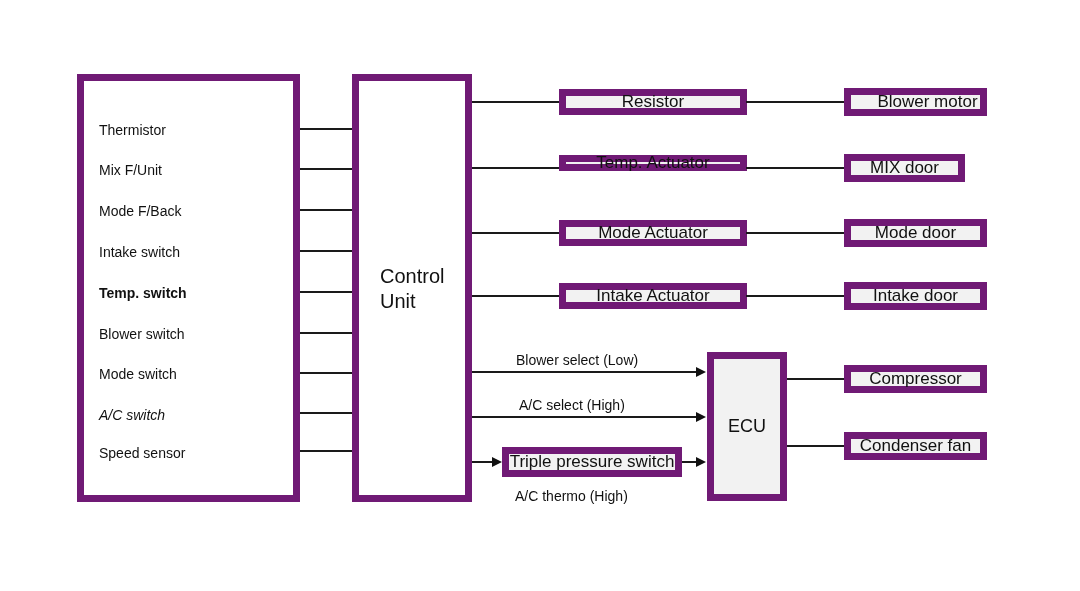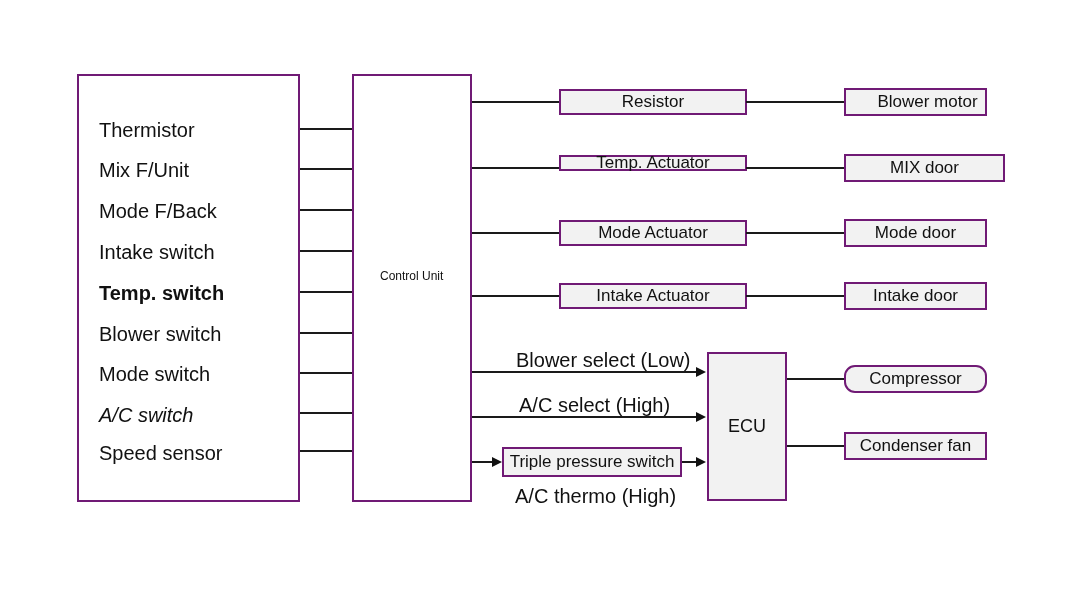--- a/index.html
+++ b/index.html
@@ -7,47 +7,47 @@
     position:relative;
     width:1080px;height:591px;
     background:#ffffff;
     font-family:"Liberation Sans", sans-serif;
     color:#111;
     overflow:hidden;
   }
   .group{display:contents;}
   .rect{
     position:absolute;
-    border:2px solid #701a75;
+    border:7px solid #701a75;
     box-sizing:border-box;
     background:#ffffff;
   }
   .shaded{
     background:#f2f2f2;
     display:flex;align-items:center;justify-content:center;
     font-size:17px;
     white-space:nowrap;
   }
   .wire{
     position:absolute;height:2px;background:#1a1a1a;
   }
   .arrow{
     position:absolute;width:0;height:0;
     border-left:10px solid #111;
     border-top:5px solid transparent;
     border-bottom:5px solid transparent;
   }
   .lbl{
     position:absolute;
-    font-size:20px;line-height:22px;
+    font-size:14px;line-height:22px;
     white-space:nowrap;
   }
   .cu-lbl{
     position:absolute;left:380px;top:264px;width:76px;
-    font-size:12px;line-height:25px;
+    font-size:20px;line-height:25px;
   }
   .ecu-lbl{
     position:absolute;left:707px;top:352px;width:80px;height:149px;
     display:flex;align-items:center;justify-content:center;
     font-size:18px;
   }
 </style>
 </head>
 <body>
 
@@ -96,21 +96,21 @@
     </div>
   </div>
 
   
   <div class="group">
     <div class="wire" style="left:472px;top:167px;width:88px;"></div>
     <div class="rect shaded" style="left:559px;top:155px;width:188px;height:16px;">
       <span>Temp. Actuator</span>
     </div>
     <div class="wire" style="left:746px;top:167px;width:99px;"></div>
-    <div class="rect shaded" style="left:844px;top:154px;width:161px;height:28px;">
+    <div class="rect shaded" style="left:844px;top:154px;width:121px;height:28px;">
       <span>MIX door</span>
     </div>
   </div>
 
   
   <div class="group">
     <div class="wire" style="left:472px;top:232px;width:88px;"></div>
     <div class="rect shaded" style="left:559px;top:220px;width:188px;height:26px;">
       <span>Mode Actuator</span>
     </div>
@@ -151,21 +151,21 @@
     <div class="arrow" style="left:696px;top:457px;"></div>
     <div class="lbl" style="left:515px;top:485px;">A/C thermo (High)</div>
   </div>
 
   
   <div class="group">
     <div class="rect shaded" style="left:707px;top:352px;width:80px;height:149px;"></div>
     <div class="ecu-lbl">ECU</div>
 
     <div class="wire" style="left:787px;top:378px;width:57px;"></div>
-    <div class="rect shaded" style="left:844px;top:365px;width:143px;height:28px;border-radius:11px;">
+    <div class="rect shaded" style="left:844px;top:365px;width:143px;height:28px;">
       <span>Compressor</span>
     </div>
 
     <div class="wire" style="left:787px;top:445px;width:57px;"></div>
     <div class="rect shaded" style="left:844px;top:432px;width:143px;height:28px;">
       <span>Condenser fan</span>
     </div>
   </div>
 
 </div>

